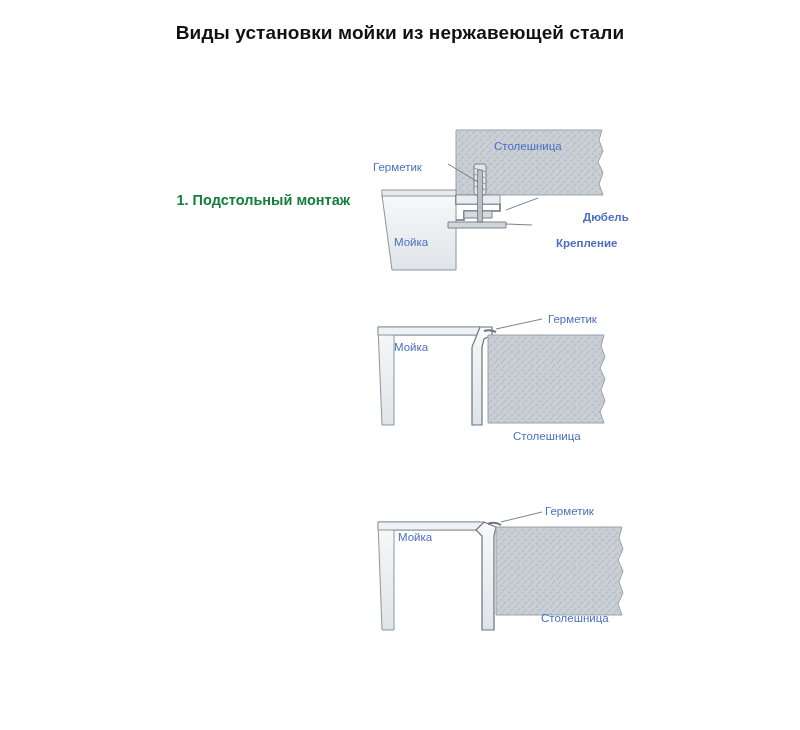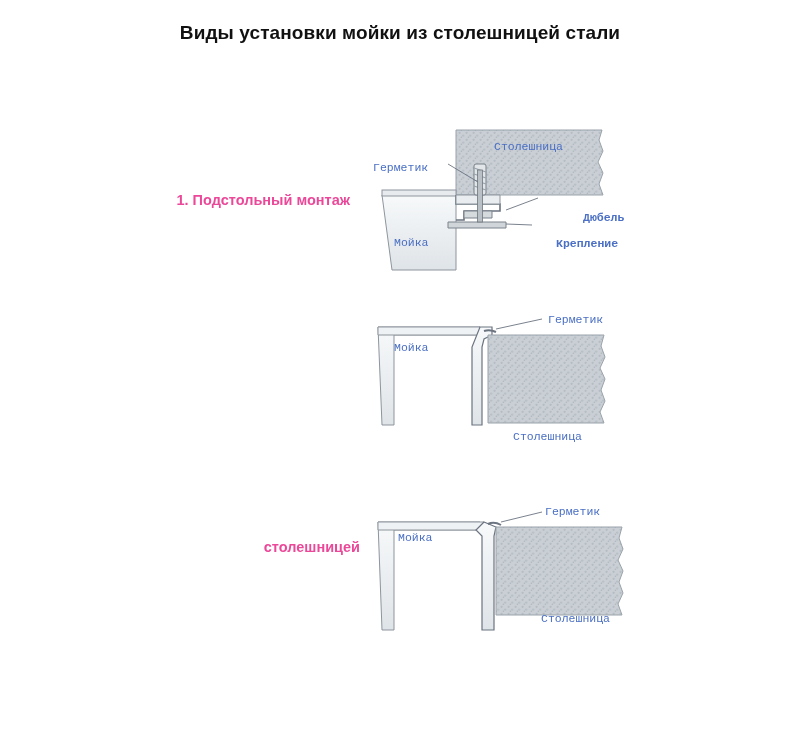--- a/index.html
+++ b/index.html
@@ -27,50 +27,50 @@
     text-align: center;
     font-size: 19px;
     font-weight: bold;
     color: #111111;
     letter-spacing: 0.1px;
   }
   .caption {
     position: absolute;
     font-size: 14.5px;
     font-weight: bold;
-    color: #ec4899;
+    color: #15803d;
     line-height: 21px;
     text-align: right;
   }
   .caption .sub {
     display: block;
   }
   .dgm {
     position: absolute;
   }
   .lbl {
     position: absolute;
     font-size: 11.5px;
     color: #4a6fc4;
-    font-family: Liberation Mono, monospace;
+    font-family: Liberation Sans, sans-serif;
     white-space: nowrap;
     font-weight: normal;
     text-align: right;
   }
   .lbl.bold {
     font-weight: bold;
   }
   svg { display: block; }
 </style>
 </head>
 <body>
 
 <div id="page">
 
-  <div class="title">Виды установки мойки из столешницей стали</div>
+  <div class="title">Виды установки мойки из нержавеющей стали</div>
 
   <div class="caption" style="top:190px; left:100px; width:250px;">
     <span>1. Подстольный монтаж</span>
   </div>
 
   <div class="dgm" style="top:110px; left:360px; width:300px; height:170px;">
     <svg width="300" height="175" viewBox="0 0 300 175">
       <defs>
         <pattern id="speckle1" width="7" height="7" patternUnits="userSpaceOnUse">
           <rect width="7" height="7" fill="#c9cfd4"></rect>
@@ -141,21 +141,20 @@
 
       <path d="M136 24 L182 14" fill="none" stroke="#6b7480" stroke-width="0.9"></path>
     </svg>
   </div>
 
   <div class="lbl" style="top:313px; left:548px;">Герметик</div>
   <div class="lbl" style="top:341px; left:394px;">Мойка</div>
   <div class="lbl" style="top:430px; left:513px;">Столешница</div>
 
   <div class="caption" style="top:537px; left:90px; width:270px;">
-    <span class="sub">столешницей</span>
   </div>
 
   <div class="dgm" style="top:500px; left:360px; width:300px; height:150px;">
     <svg width="300" height="150" viewBox="0 0 300 150">
       <defs>
         <pattern id="speckle3" width="7" height="7" patternUnits="userSpaceOnUse">
           <rect width="7" height="7" fill="#c9cfd4"></rect>
           <circle cx="1.6" cy="1.8" r="1.1" fill="#b4bcc4"></circle>
           <circle cx="5.2" cy="4.6" r="1.2" fill="#b9c1c8"></circle>
           <circle cx="3.4" cy="6.2" r="0.8" fill="#aeb7bf"></circle>

